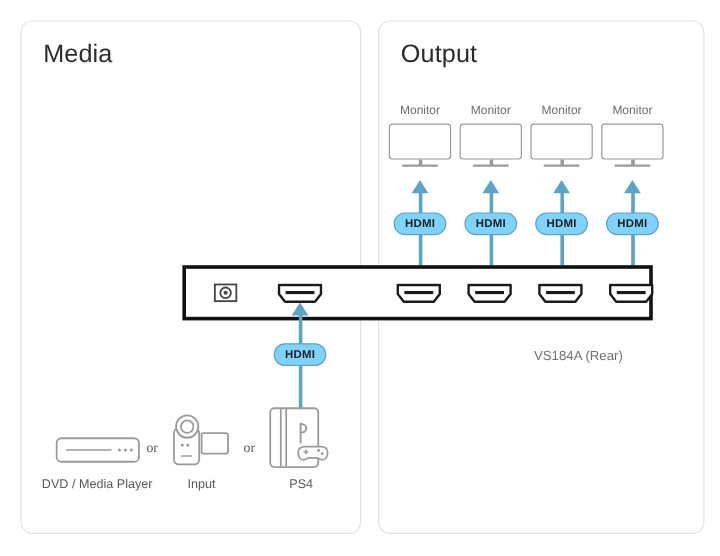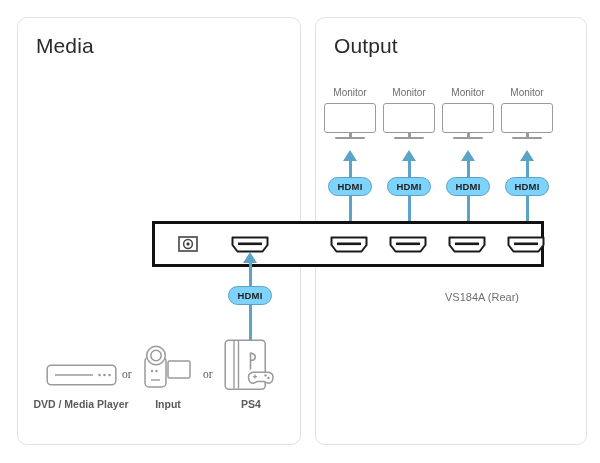--- a/index.html
+++ b/index.html
@@ -160,21 +160,20 @@
   }
 
   
   .source-label {
     position: absolute;
     font-size: 10.5px;
     color: #5a5a5a;
     text-align: center;
     white-space: nowrap;
     top: 398px;
-    font-weight: bold;
   }
   .or-text {
     position: absolute;
     font-size: 11.5px;
     color: #5a5a5a;
     top: 368px;
     font-family: Liberation Serif, serif;
   }
   .source-icon { position: absolute; }
 </style>

